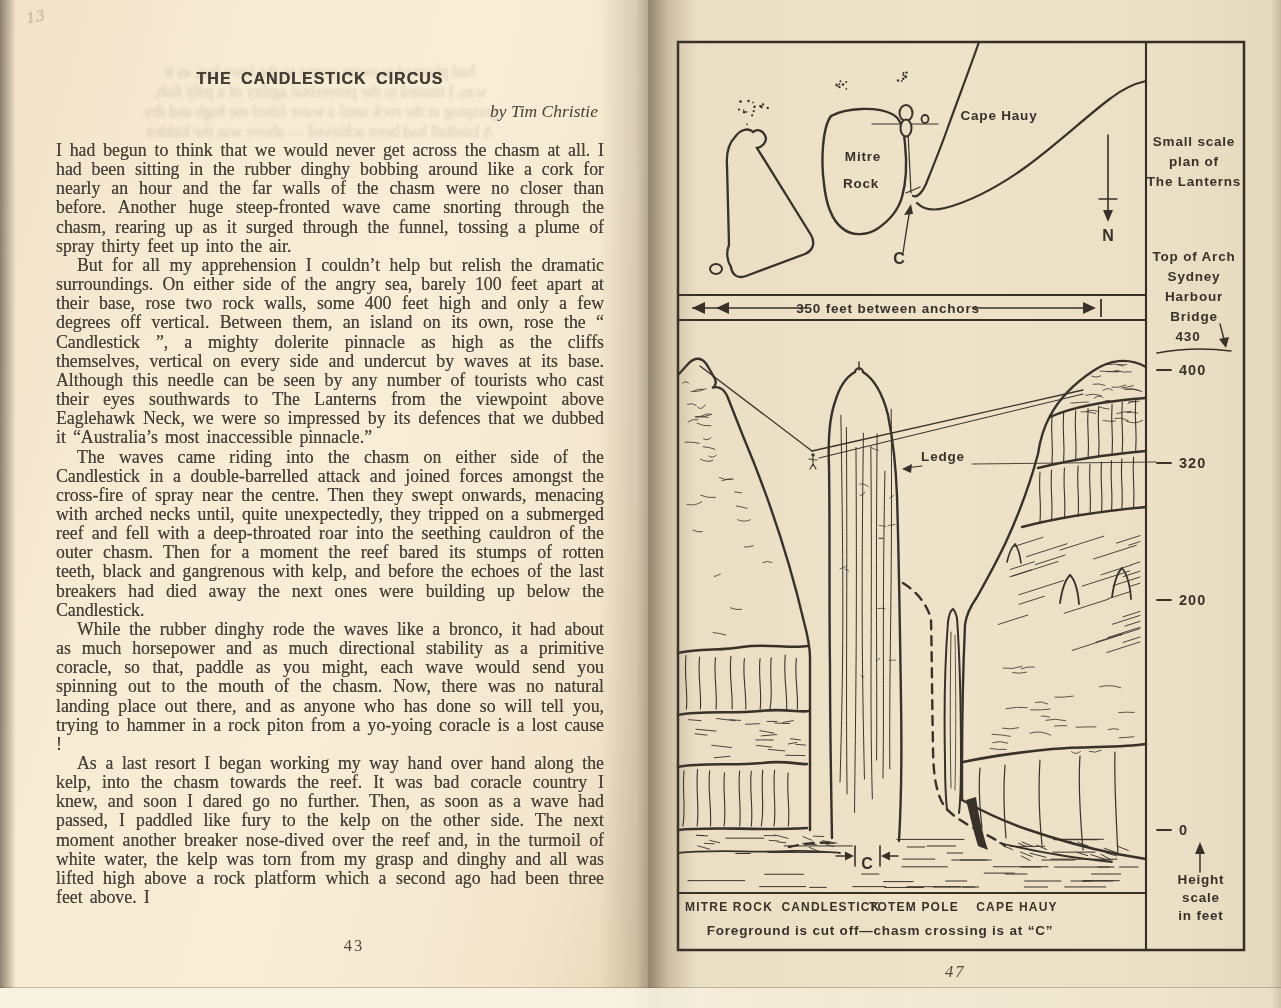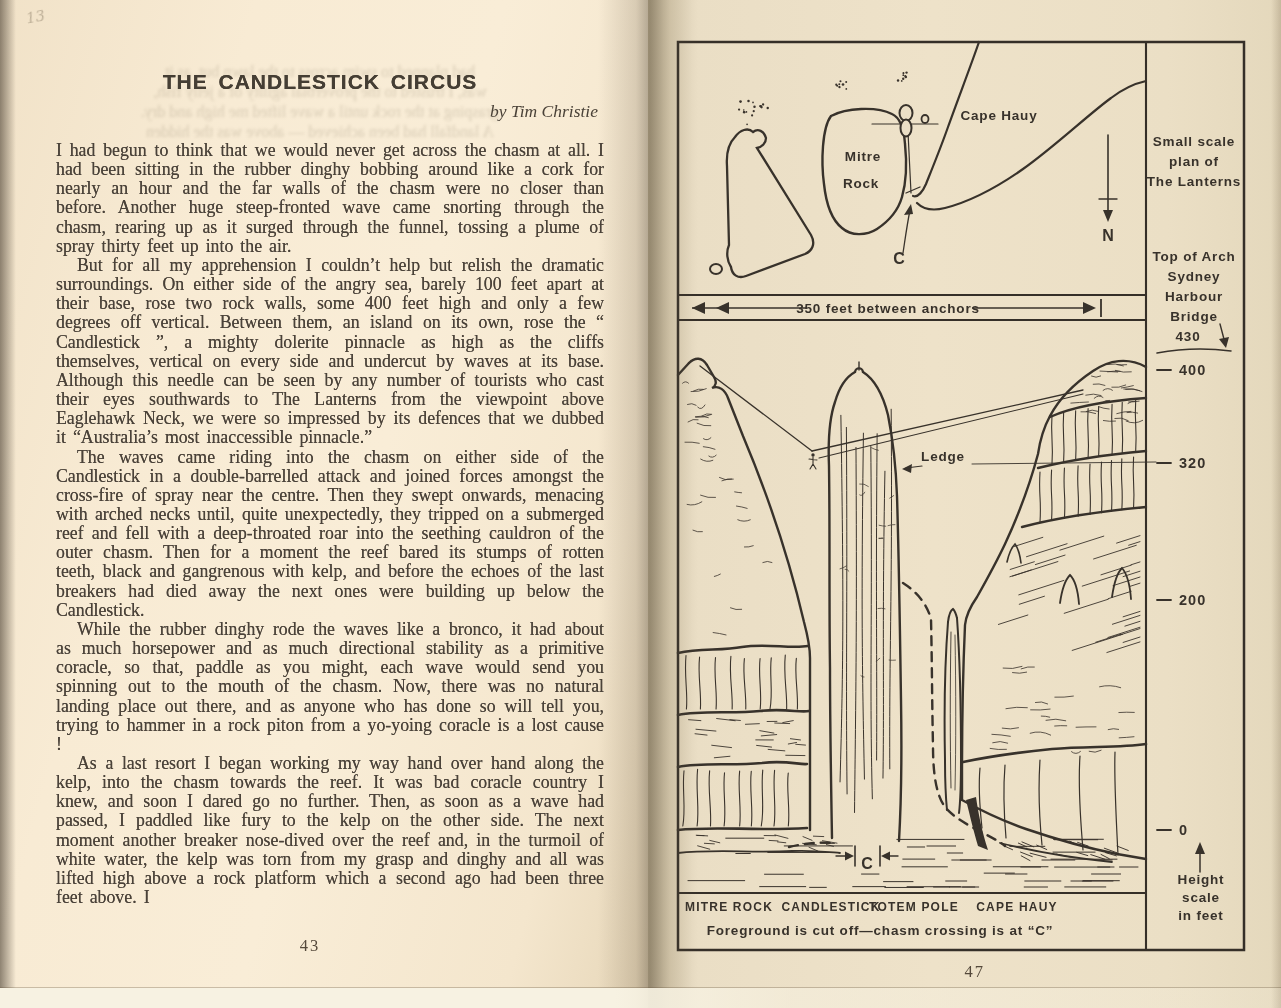--- a/index.html
+++ b/index.html
@@ -13,31 +13,31 @@
   .edge-right{position:absolute;right:0;top:0;width:10px;height:1008px;background:linear-gradient(270deg,rgba(120,102,76,.28),rgba(120,102,76,0));}
   .bottom-strip{position:absolute;left:0;top:988px;width:1281px;height:20px;
     background:linear-gradient(90deg,#f7f2e2 0%,#f7f2e2 48%,rgba(247,242,226,.55) 62%,rgba(247,242,226,.22) 100%);
     box-shadow:0 -1px 0 rgba(92,76,54,.30);}
   
   .pencil{position:absolute;left:26px;top:8px;font:italic 15px "DejaVu Serif",serif;color:rgba(128,116,94,.45);
     transform:rotate(-10deg);filter:blur(.4px);}
   .ghosts{position:absolute;left:42px;top:62px;width:556px;transform:scaleX(-1);filter:blur(1.4px);opacity:.30;
     color:#8d8069;font-size:16px;line-height:20px;text-align:center;}
   h1.title{position:absolute;left:42px;top:70px;width:556px;margin:0;text-align:center;
-    font-family:"Liberation Sans",sans-serif;font-weight:700;font-size:21px;letter-spacing:1px;color:#453e34;
+    font-family:"Liberation Sans",sans-serif;font-weight:700;font-size:16px;letter-spacing:1px;color:#453e34;
     word-spacing:4px;text-shadow:0 0 .5px #453e34;}
   .byline{position:absolute;left:42px;top:101px;width:556px;text-align:right;
     font:italic 17.5px "Liberation Serif",serif;color:#4a4238;}
   .bodytext{position:absolute;left:56px;top:141px;width:548px;color:#4a4239;
     font-size:17.8px;line-height:19.15px;text-align:justify;word-spacing:2.6px;text-shadow:0 0 .4px rgba(74,66,57,.85);}
   .bodytext p{margin:0;}
   .bodytext p + p{text-indent:21px;}
   .folio{position:absolute;font:16.5px "Liberation Serif",serif;color:#55493b;letter-spacing:2px;}
-  .folio-left{left:0;top:936px;width:620px;text-align:center;}
-  .folio-right{left:297px;top:962px;width:40px;text-align:right;}
+  .folio-left{left:0;top:936px;width:620px;text-align:center;padding-left:44px;}
+  .folio-right{left:297px;top:962px;width:40px;text-align:left;font-style:italic;}
   
   svg .lb{font-family:"Liberation Sans",sans-serif;font-weight:600;font-size:13.5px;fill:#38322b;letter-spacing:.8px;}
   svg .tick{font-family:"Liberation Sans",sans-serif;font-weight:700;font-size:14.5px;fill:#38322b;letter-spacing:1px;}
   svg .big{font-family:"Liberation Sans",sans-serif;font-weight:700;font-size:12px;fill:#38322b;letter-spacing:1.2px;}
   svg .cl{font-family:"Liberation Sans",sans-serif;font-weight:600;font-size:16px;fill:#38322b;}
 </style>
 </head>
 <body>
 
 <div class="book">

